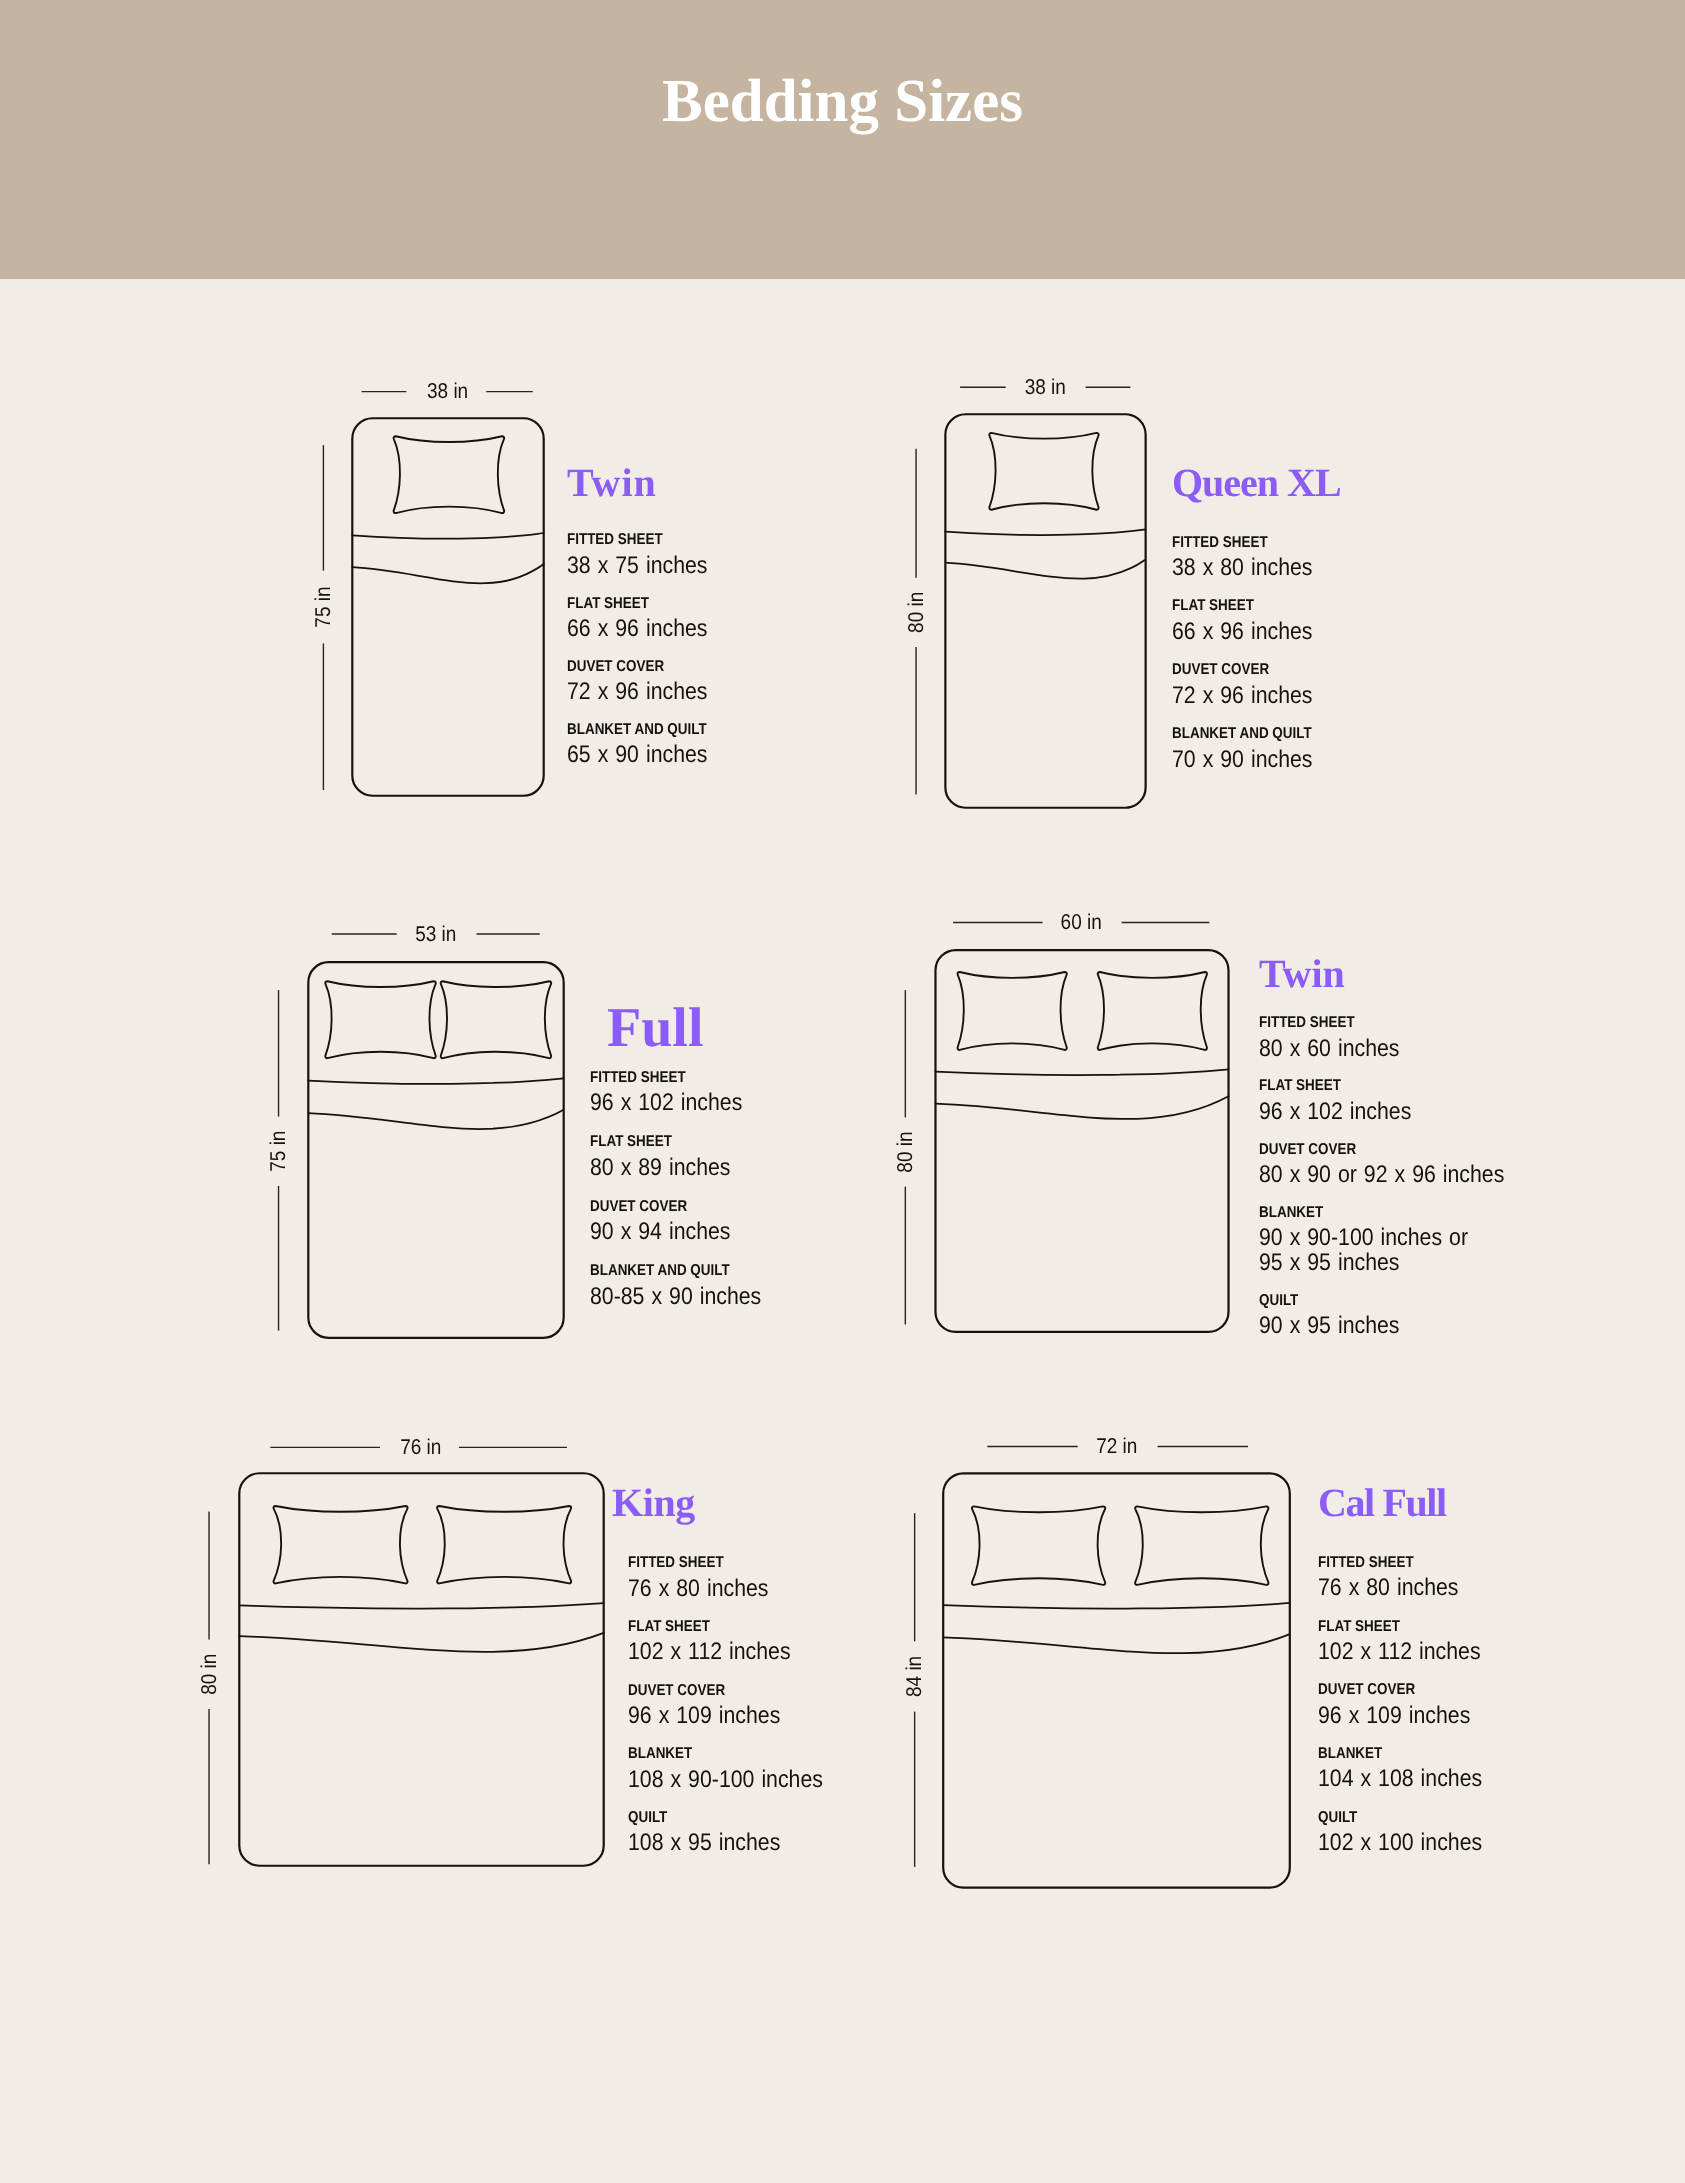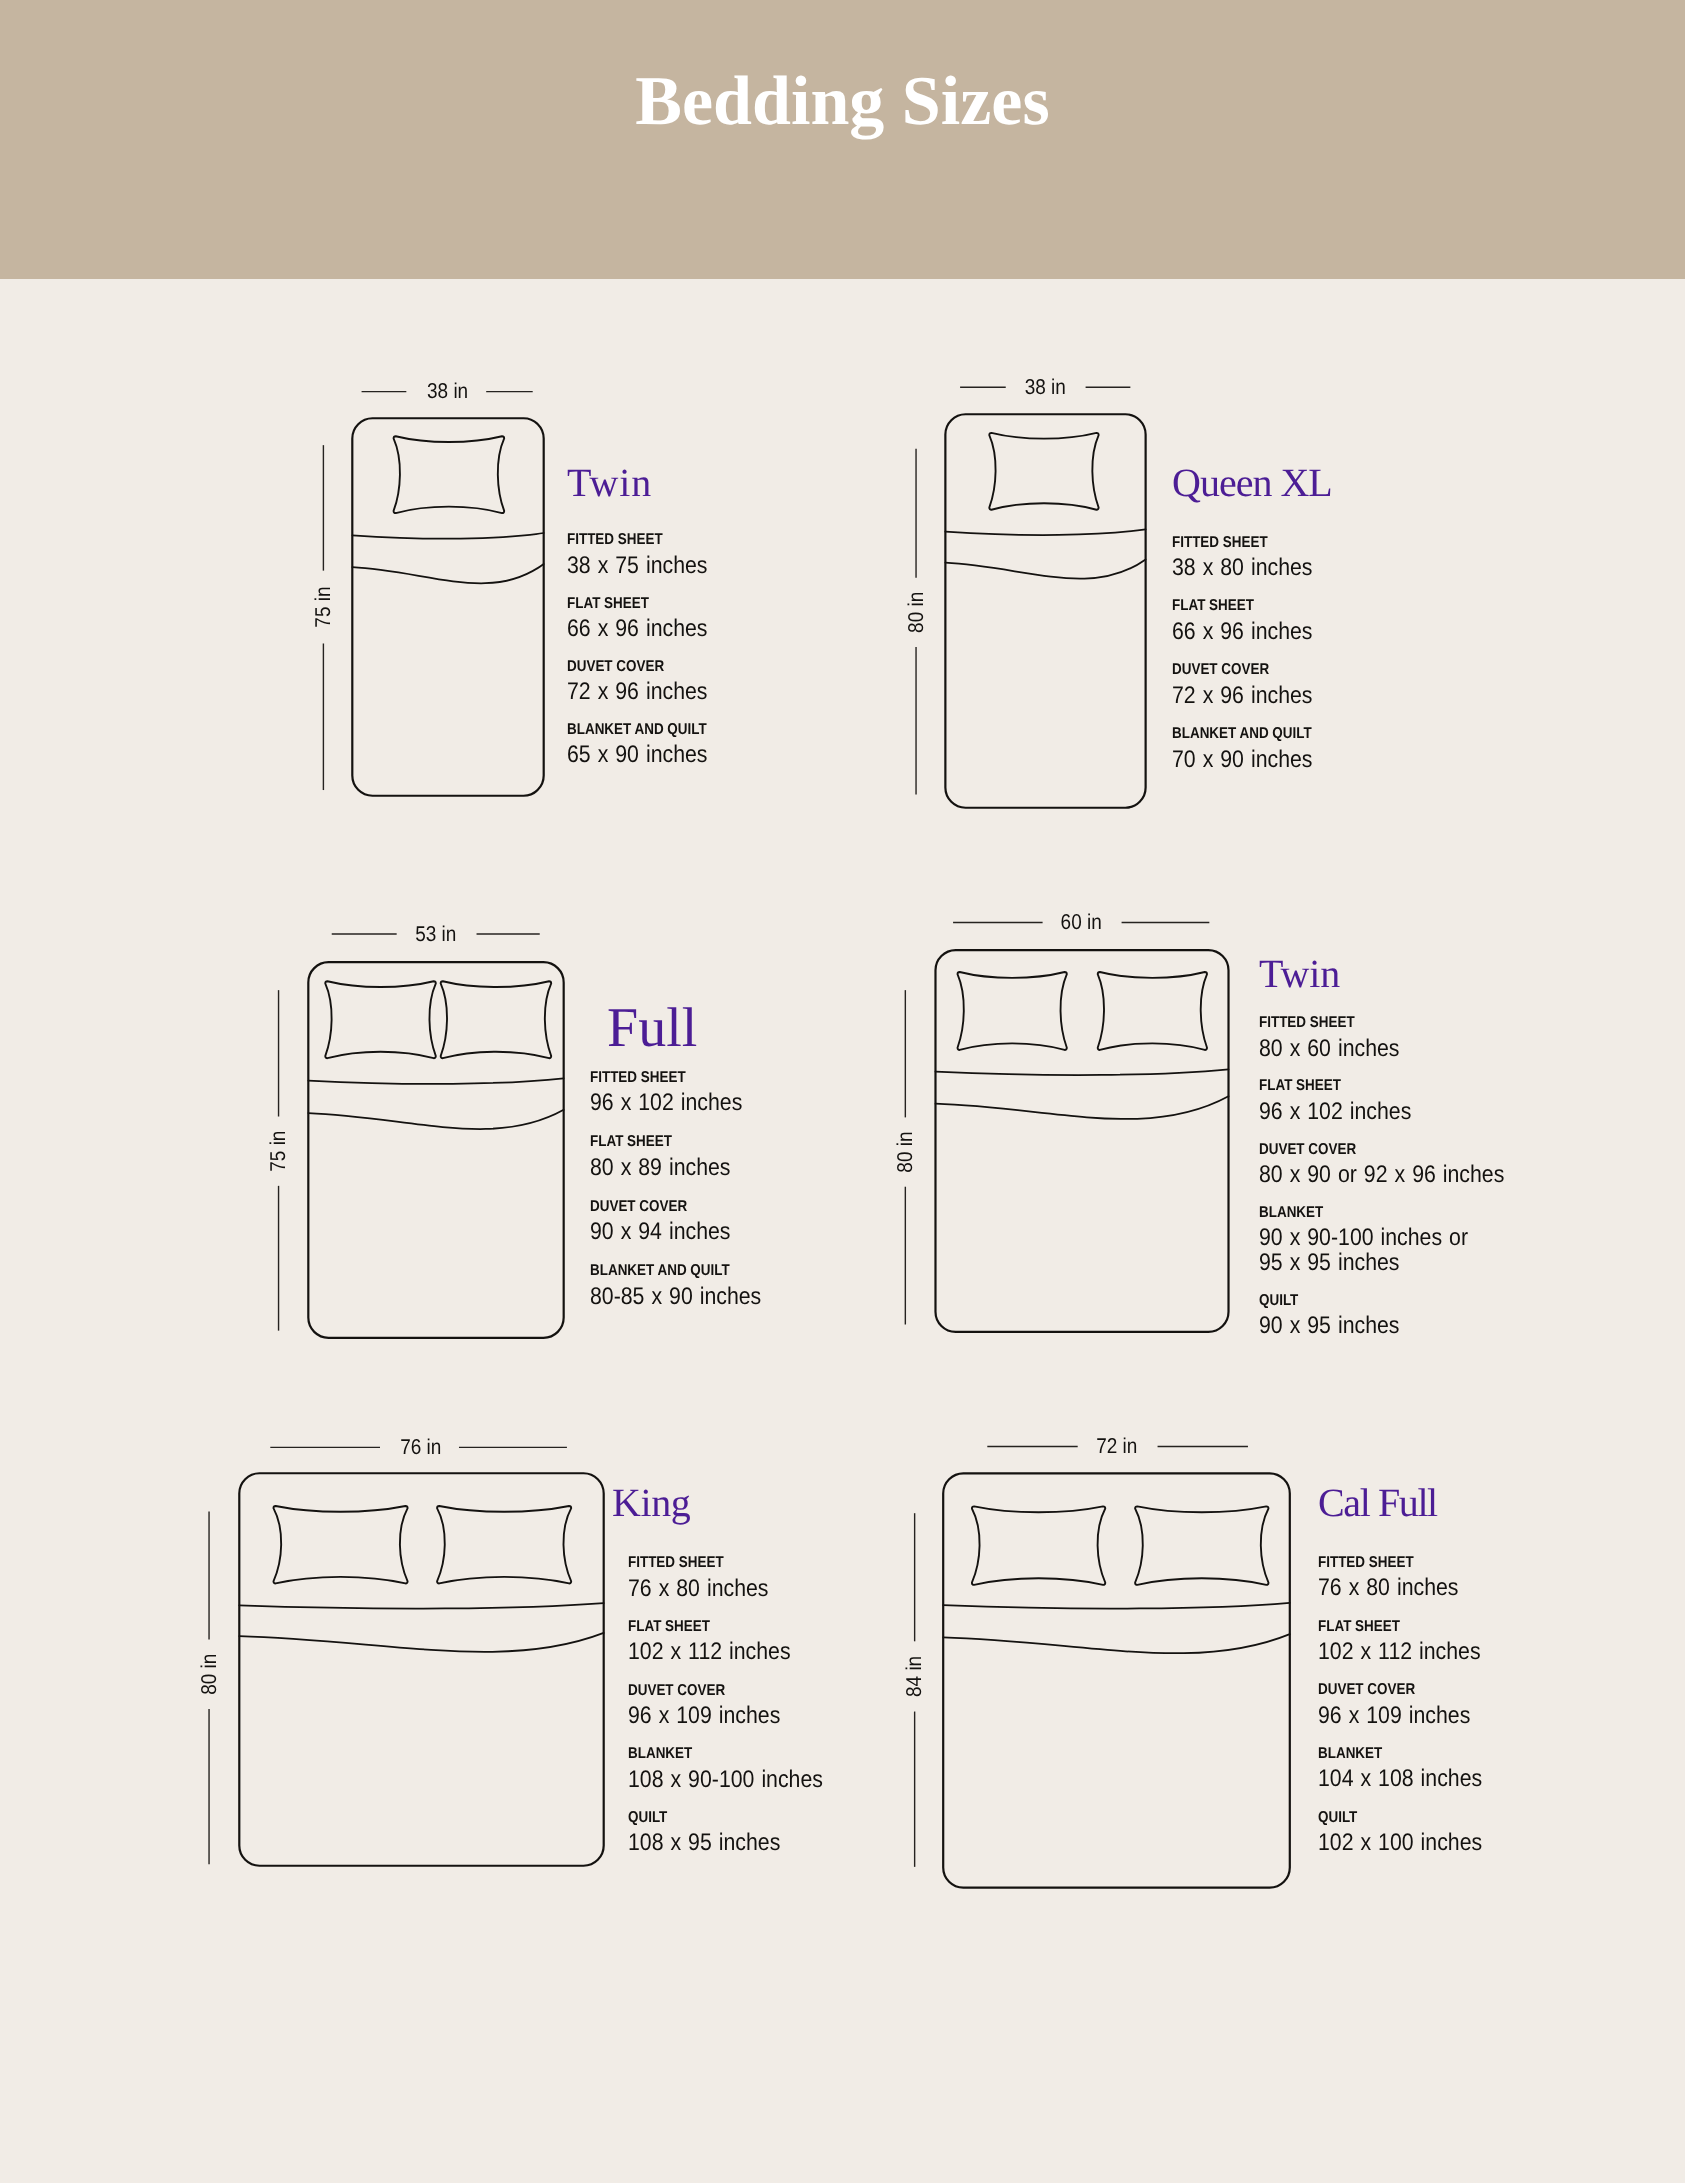--- a/index.html
+++ b/index.html
@@ -8,25 +8,25 @@
        font-family:"Liberation Sans",sans-serif;overflow:hidden;
        -webkit-font-smoothing:antialiased;
        text-rendering:geometricPrecision;}
   .lbl,.val,.bedname,.footer,.banner-title,.bedsvg{
        -webkit-font-smoothing:antialiased; will-change:opacity; }
   .page{position:relative;width:1685px;height:2183px;background:#f1ece6;}
   .banner{position:absolute;left:0;top:0;width:1685px;height:279px;background:#c5b5a0;}
   .banner-title{position:absolute;left:0;top:0;width:1685px;height:203px;
     display:flex;align-items:center;justify-content:center;
     color:#ffffff;font-family:"Liberation Serif",serif;font-weight:bold;
-    font-size:70px;letter-spacing:0px;padding-top:1px;box-sizing:border-box;}
+    font-size:61px;letter-spacing:0px;padding-top:1px;box-sizing:border-box;}
   .bedsvg{position:absolute;}
   .info{position:absolute;white-space:nowrap;}
-  .bedname{position:absolute;font-family:"Liberation Serif",serif;font-weight:normal;
-           color:#4c1d95;line-height:1;white-space:nowrap;}
+  .bedname{position:absolute;font-family:"Liberation Serif",serif;font-weight:bold;
+           color:#8b5cf6;line-height:1;white-space:nowrap;}
   .lbl{position:absolute;font-size:15.7px;font-weight:bold;letter-spacing:0px;
        color:#141210;line-height:1;white-space:nowrap;
        transform:scaleX(0.857);transform-origin:0 0;}
   .val{position:absolute;font-size:24px;color:#141210;line-height:25px;
        white-space:pre;transform:scaleX(0.887);transform-origin:0 0;
        word-spacing:1.2px;}
   .footer{position:absolute;left:0;width:1685px;text-align:center;
      font-size:32px;font-weight:bold;letter-spacing:9.8px;color:#141210;
      text-indent:9.8px;}
 </style>

